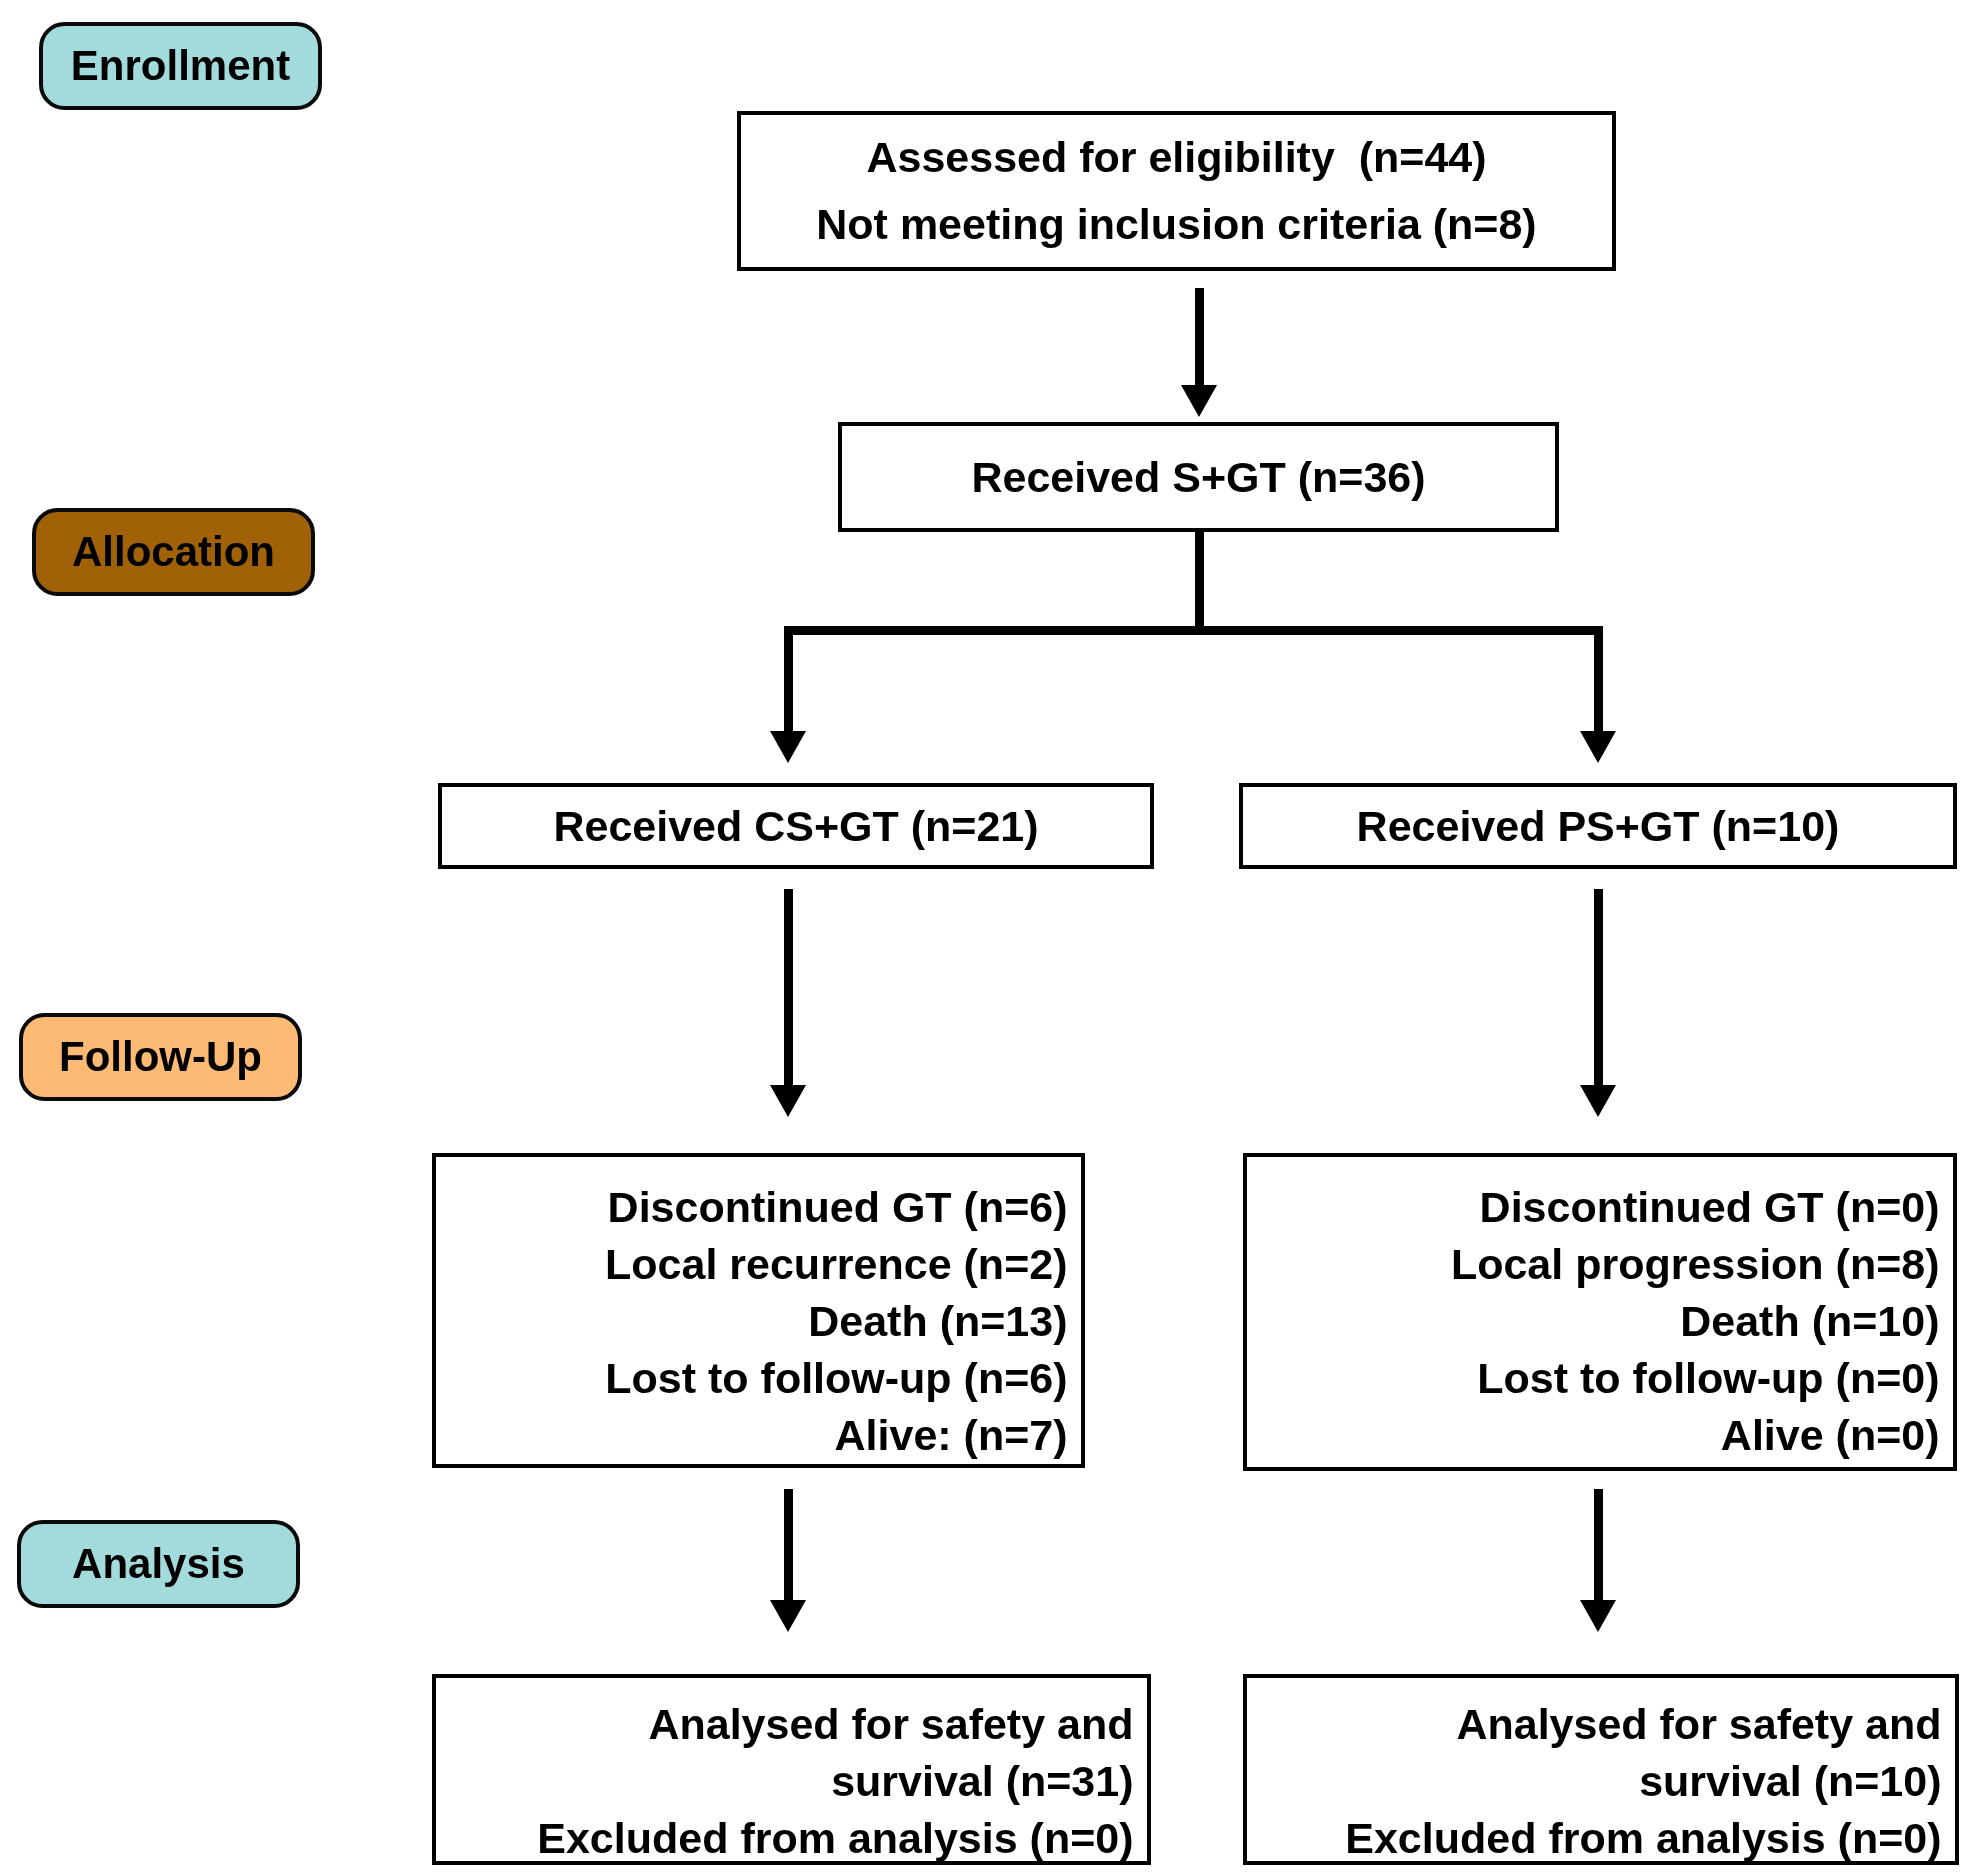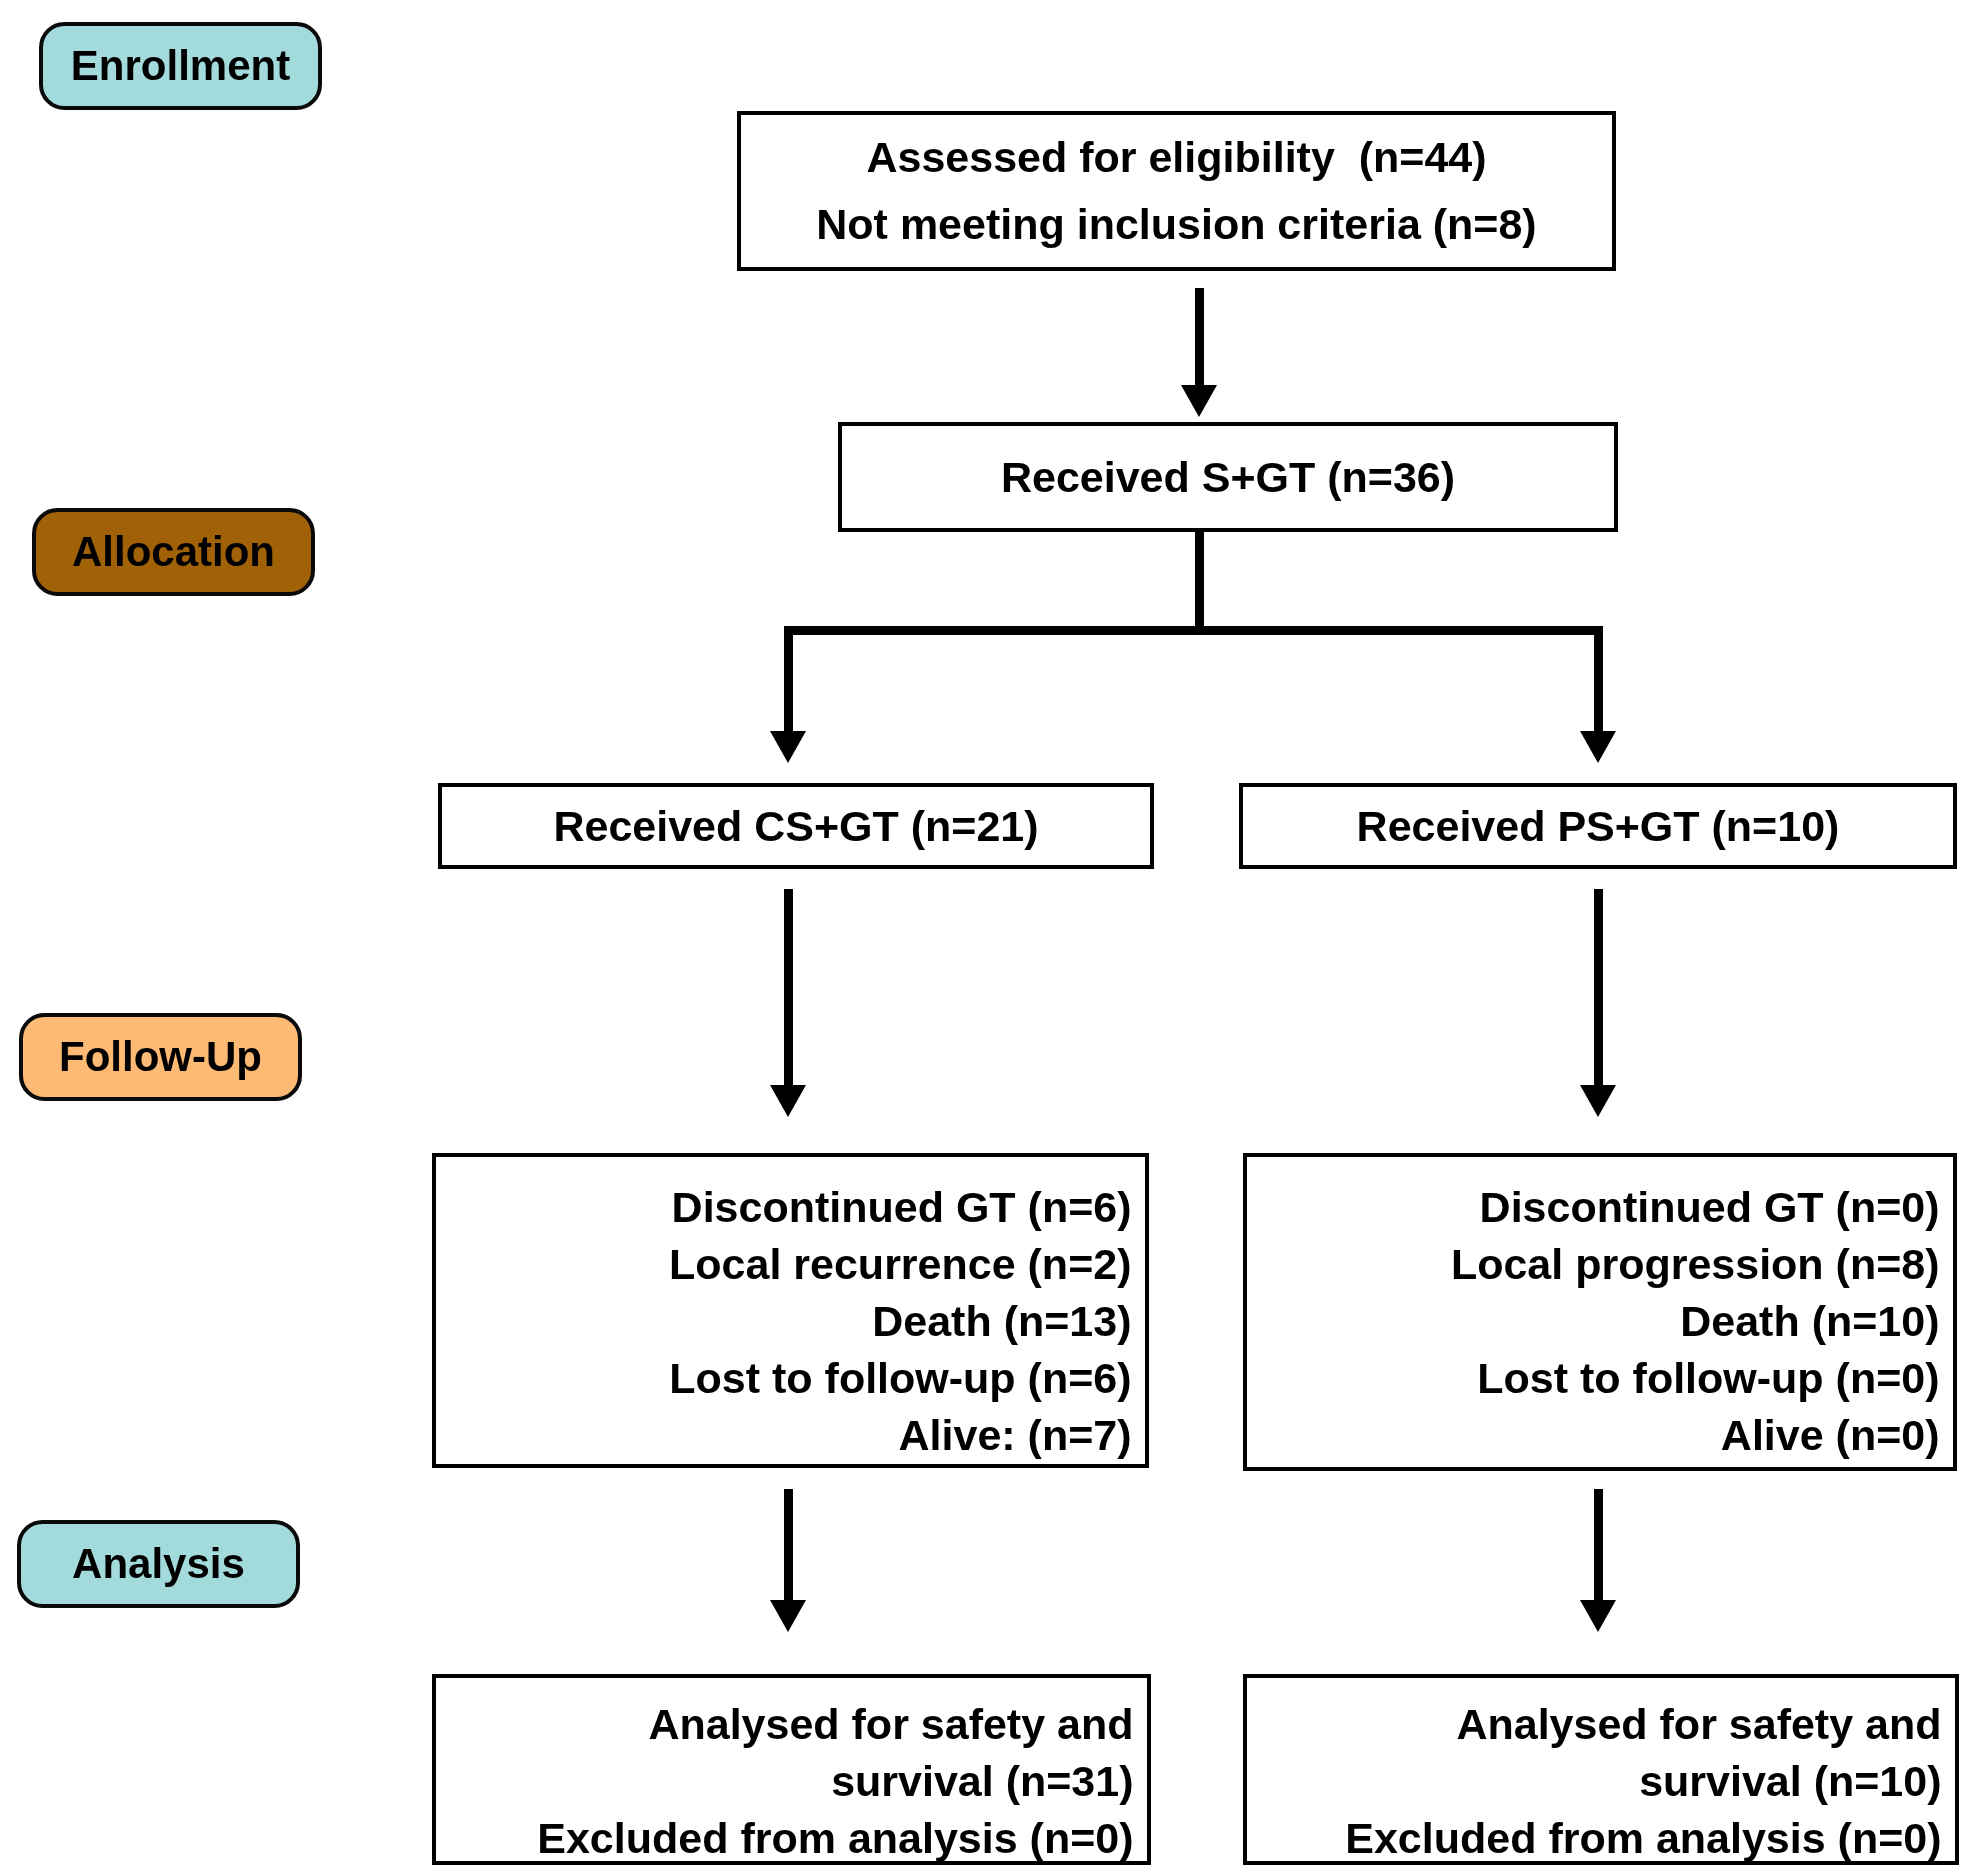--- a/index.html
+++ b/index.html
@@ -87,21 +87,21 @@
   </div>
 
   <div class="fbox two-line-box" style="left:737px; top:111px; width:879px; height:160px;">
     <div class="box-line">Assessed for eligibility  (n=44)</div>
     <div class="box-line">Not meeting inclusion criteria (n=8)</div>
   </div>
 
   <div class="shaft" style="left:1195px; top:288px; height:101px;"></div>
   <div class="ahead" style="left:1181px; top:385px;"></div>
 
-  <div class="fbox center-box" style="left:838px; top:422px; width:780px; height:110px;">
+  <div class="fbox center-box" style="left:838px; top:422px; width:721px; height:110px;">
     <span class="box-line">Received S+GT (n=36)</span>
   </div>
 
   <div class="shaft" style="left:1195px; top:532px; height:99px;"></div>
   <div class="hbar" style="left:784px; top:626px; width:819px;"></div>
   <div class="shaft" style="left:784px; top:626px; height:108px;"></div>
   <div class="ahead" style="left:770px; top:731px;"></div>
   <div class="shaft" style="left:1594px; top:626px; height:108px;"></div>
   <div class="ahead" style="left:1580px; top:731px;"></div>
 
@@ -110,21 +110,21 @@
   </div>
   <div class="fbox center-box" style="left:1239px; top:783px; width:718px; height:86px;">
     <span class="box-line">Received PS+GT (n=10)</span>
   </div>
 
   <div class="shaft" style="left:784px; top:889px; height:199px;"></div>
   <div class="ahead" style="left:770px; top:1085px;"></div>
   <div class="shaft" style="left:1594px; top:889px; height:199px;"></div>
   <div class="ahead" style="left:1580px; top:1085px;"></div>
 
-  <div class="fbox list-box" style="left:432px; top:1153px; width:717px; height:315px; padding:21.5px 13.5px 13.5px 88px;">
+  <div class="fbox list-box" style="left:432px; top:1153px; width:653px; height:315px; padding:21.5px 13.5px 13.5px 88px;">
     <div class="box-line">Discontinued GT (n=6)</div>
     <div class="box-line">Local recurrence (n=2)</div>
     <div class="box-line">Death (n=13)</div>
     <div class="box-line">Lost to follow-up (n=6)</div>
     <div class="box-line">Alive: (n=7)</div>
   </div>
   <div class="fbox list-box" style="left:1243px; top:1153px; width:714px; height:318px; padding:21.5px 13.5px 13.5px 86px;">
     <div class="box-line">Discontinued GT (n=0)</div>
     <div class="box-line">Local progression (n=8)</div>
     <div class="box-line">Death (n=10)</div>

